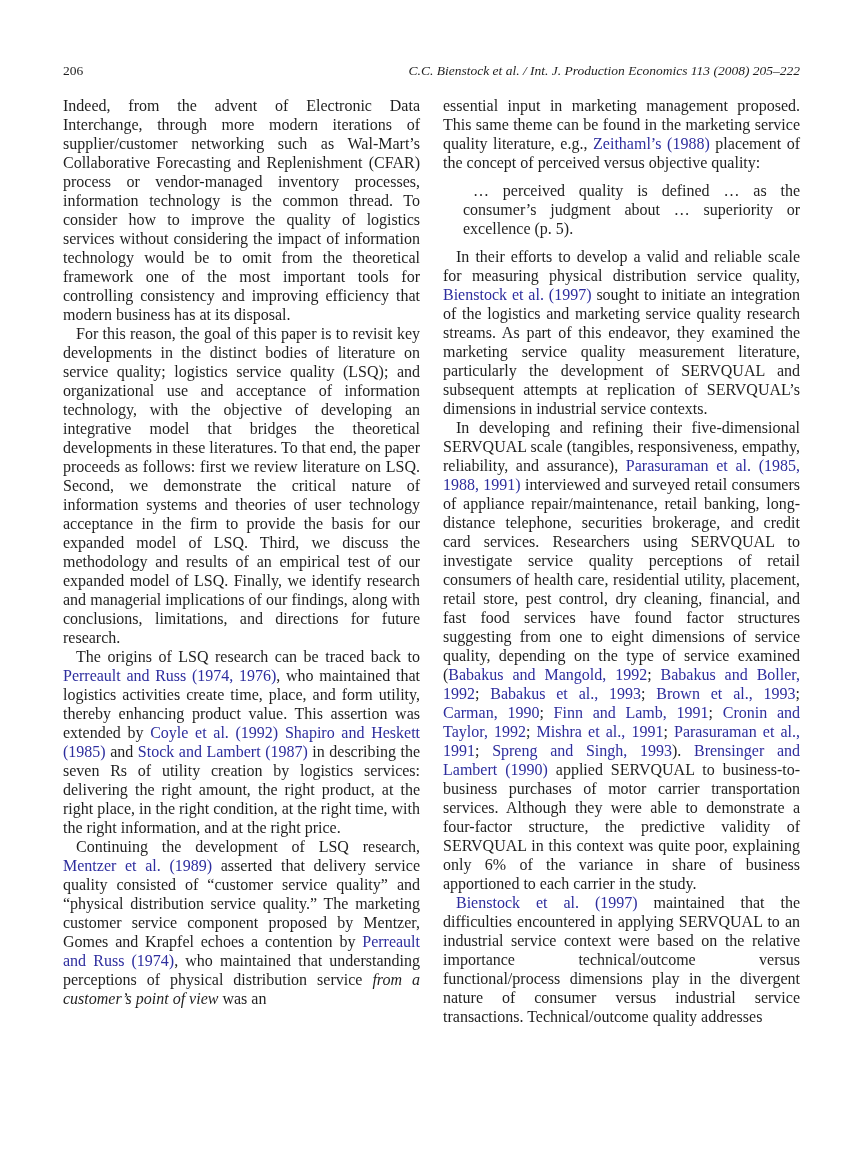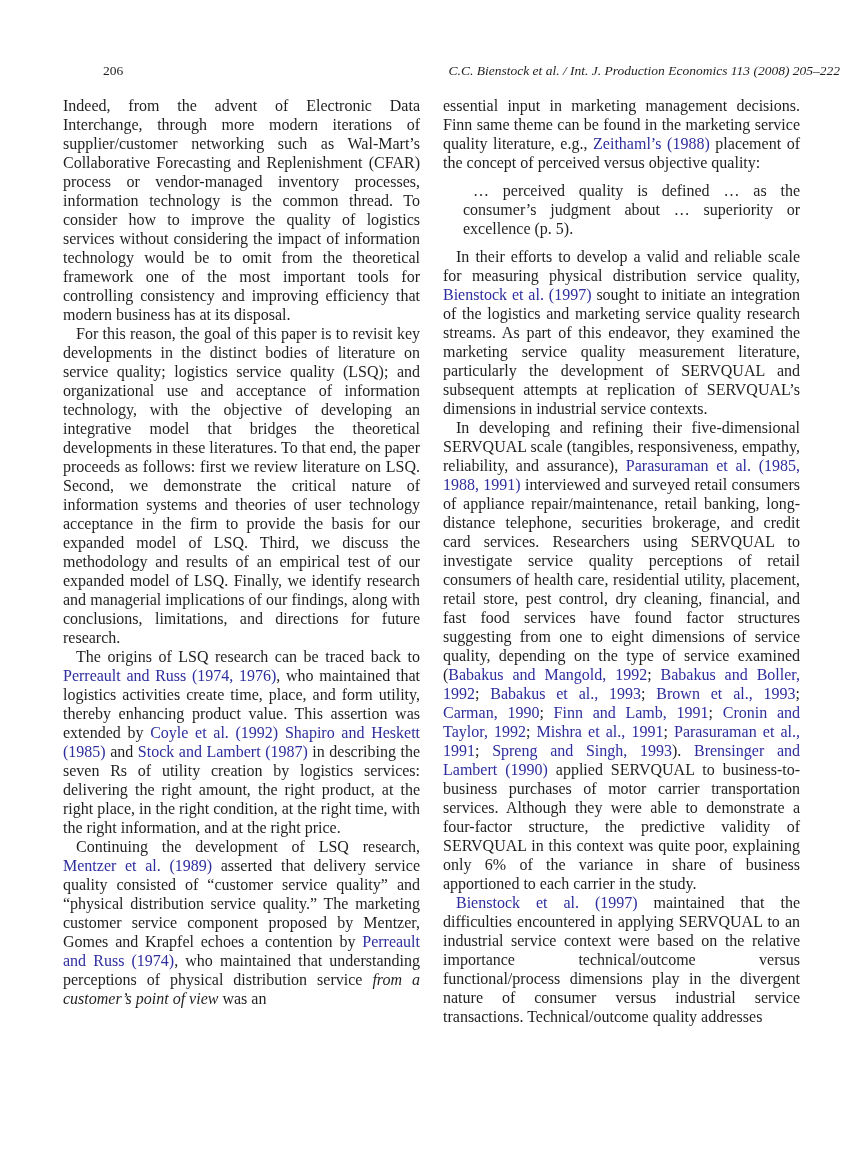--- a/index.html
+++ b/index.html
@@ -18,21 +18,20 @@
     color: var(--text, #1f1f1f);
     font-family: "Liberation Serif", "DejaVu Serif", serif;
   }
   .header {
     position: absolute;
     top: 63px;
     left: 63px;
     width: 737px;
     height: 18px;
     font-size: 13.5px;
-    margin-left: 40px;
   }
   .pagenum {
     position: absolute;
     left: 0;
     top: 0;
   }
   .running {
     position: absolute;
     left: 0;
     right: 0;
@@ -85,20 +84,20 @@
     <span class="running">C.C. Bienstock et al. / Int. J. Production Economics 113 (2008) 205–222</span>
   </div>
   <div class="columns">
     <div class="col" id="col-left">
         <p class="body"><span>Indeed, from the advent of Electronic Data Interchange, through more modern iterations of supplier/customer networking such as Wal-Mart’s Collaborative Forecasting and Replenishment (CFAR) process or vendor-managed inventory processes, information technology is the common thread. To consider how to improve the quality of logistics services without considering the impact of information technology would be to omit from the theoretical framework one of the most important tools for controlling consistency and improving efficiency that modern business has at its disposal.</span></p>
         <p class="body indent"><span>For this reason, the goal of this paper is to revisit key developments in the distinct bodies of literature on service quality; logistics service quality (LSQ); and organizational use and acceptance of information technology, with the objective of developing an integrative model that bridges the theoretical developments in these literatures. To that end, the paper proceeds as follows: first we review literature on LSQ. Second, we demonstrate the critical nature of information systems and theories of user technology acceptance in the firm to provide the basis for our expanded model of LSQ. Third, we discuss the methodology and results of an empirical test of our expanded model of LSQ. Finally, we identify research and managerial implications of our findings, along with conclusions, limitations, and directions for future research.</span></p>
         <p class="body indent"><span>The origins of LSQ research can be traced back to </span><a class="cite">Perreault and Russ (1974, 1976)</a><span>, who maintained that logistics activities create time, place, and form utility, thereby enhancing product value. This assertion was extended by </span><a class="cite">Coyle et al. (1992)</a><span> </span><a class="cite">Shapiro and Heskett (1985)</a><span> and </span><a class="cite">Stock and Lambert (1987)</a><span> in describing the seven Rs of utility creation by logistics services: delivering the right amount, the right product, at the right place, in the right condition, at the right time, with the right information, and at the right price.</span></p>
         <p class="body indent"><span>Continuing the development of LSQ research, </span><a class="cite">Mentzer et al. (1989)</a><span> asserted that delivery service quality consisted of “customer service quality” and “physical distribution service quality.” The marketing customer service component proposed by Mentzer, Gomes and Krapfel echoes a contention by </span><a class="cite">Perreault and Russ (1974)</a><span>, who maintained that understanding perceptions of physical distribution service </span><span class="it">from a customer’s point of view</span><span> was an</span></p>
       </div>
     <div class="col" id="col-right">
-        <p class="body"><span>essential input in marketing management decisions. Finn same theme can be found in the marketing service quality literature, e.g., </span><a class="cite">Zeithaml’s (1988)</a><span> placement of the concept of perceived versus objective quality:</span></p>
+        <p class="body"><span>essential input in marketing management proposed. This same theme can be found in the marketing service quality literature, e.g., </span><a class="cite">Zeithaml’s (1988)</a><span> placement of the concept of perceived versus objective quality:</span></p>
         <p class="quote"><span>… perceived quality is defined … as the consumer’s judgment about … superiority or excellence (p. 5).</span></p>
         <p class="body indent"><span>In their efforts to develop a valid and reliable scale for measuring physical distribution service quality, </span><a class="cite">Bienstock et al. (1997)</a><span> sought to initiate an integration of the logistics and marketing service quality research streams. As part of this endeavor, they examined the marketing service quality measurement literature, particularly the development of SERVQUAL and subsequent attempts at replication of SERVQUAL’s dimensions in industrial service contexts.</span></p>
         <p class="body indent"><span>In developing and refining their five-dimensional SERVQUAL scale (tangibles, responsiveness, empathy, reliability, and assurance), </span><a class="cite">Parasuraman et al. (1985, 1988, 1991)</a><span> interviewed and surveyed retail consumers of appliance repair/maintenance, retail banking, long-distance telephone, securities brokerage, and credit card services. Researchers using SERVQUAL to investigate service quality perceptions of retail consumers of health care, residential utility, placement, retail store, pest control, dry cleaning, financial, and fast food services have found factor structures suggesting from one to eight dimensions of service quality, depending on the type of service examined (</span><a class="cite">Babakus and Mangold, 1992</a><span>; </span><a class="cite">Babakus and Boller, 1992</a><span>; </span><a class="cite">Babakus et al., 1993</a><span>; </span><a class="cite">Brown et al., 1993</a><span>; </span><a class="cite">Carman, 1990</a><span>; </span><a class="cite">Finn and Lamb, 1991</a><span>; </span><a class="cite">Cronin and Taylor, 1992</a><span>; </span><a class="cite">Mishra et al., 1991</a><span>; </span><a class="cite">Parasuraman et al., 1991</a><span>; </span><a class="cite">Spreng and Singh, 1993</a><span>). </span><a class="cite">Brensinger and Lambert (1990)</a><span> applied SERVQUAL to business-to-business purchases of motor carrier transportation services. Although they were able to demonstrate a four-factor structure, the predictive validity of SERVQUAL in this context was quite poor, explaining only 6% of the variance in share of business apportioned to each carrier in the study.</span></p>
         <p class="body indent"><a class="cite">Bienstock et al. (1997)</a><span> maintained that the difficulties encountered in applying SERVQUAL to an industrial service context were based on the relative importance technical/outcome versus functional/process dimensions play in the divergent nature of consumer versus industrial service transactions. Technical/outcome quality addresses</span></p>
       </div>
   </div>
 </div>
 
 </body></html>

